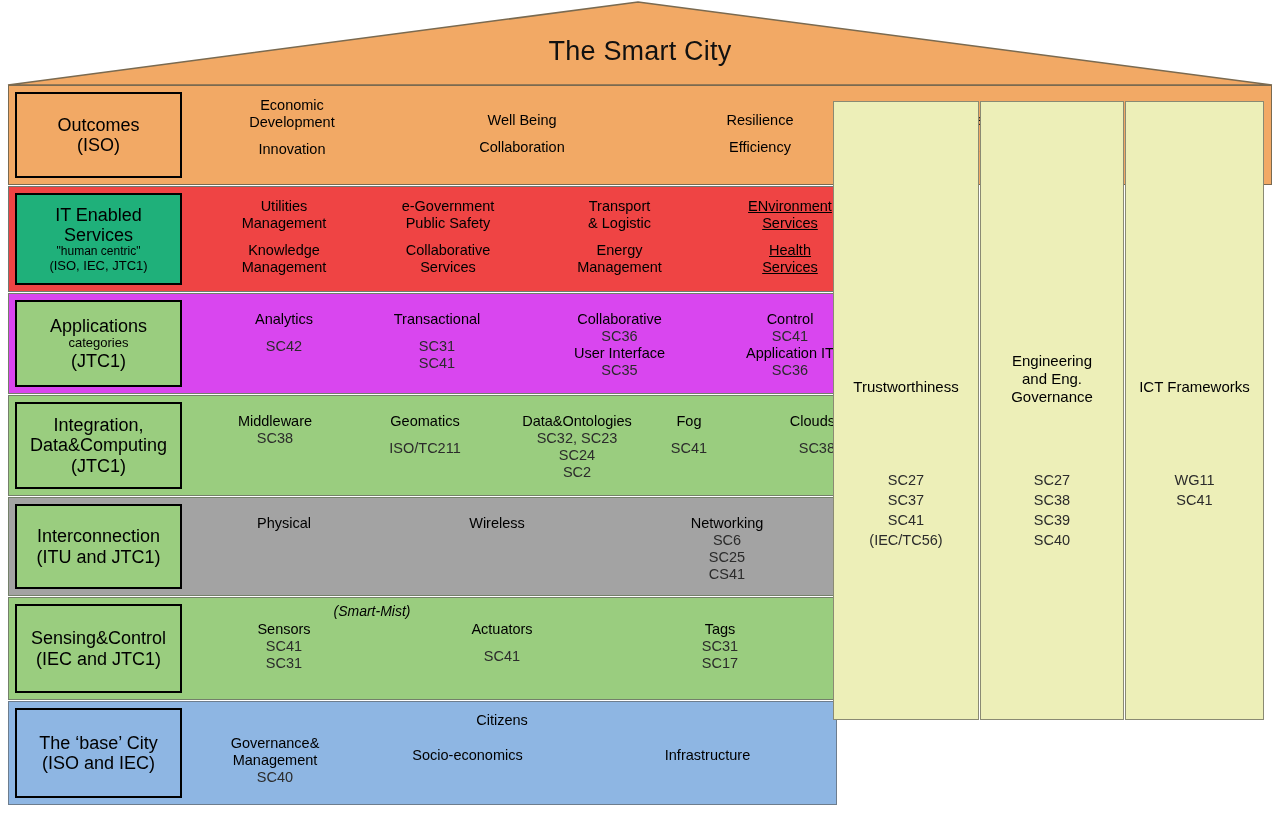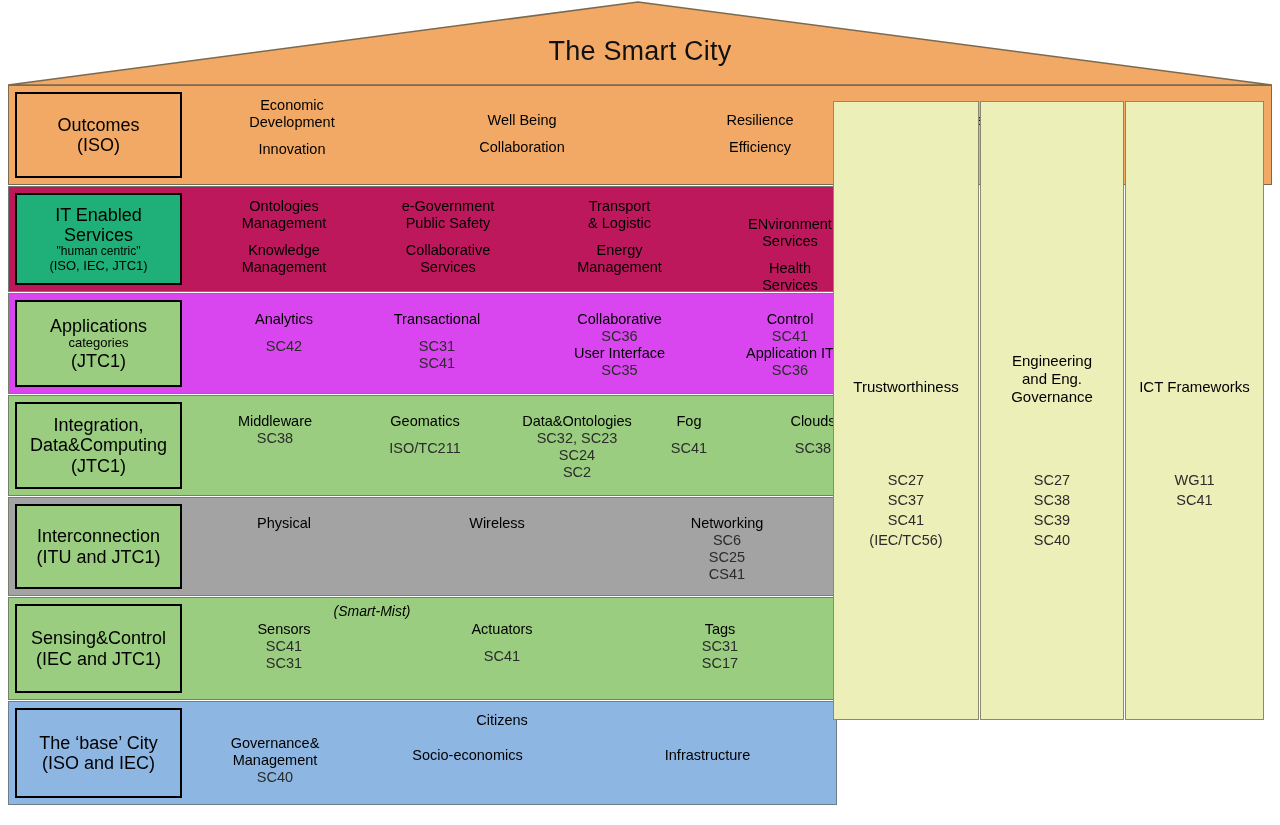--- a/index.html
+++ b/index.html
@@ -24,21 +24,21 @@
 
   
   .stack{position:absolute;left:8px;top:85px;width:1264px;height:737px;}
 
   .row{
     position:absolute;left:0;width:1264px;
     box-sizing:border-box;
     border:1.5px solid #77775f;
   }
   .row.r-outcomes{top:0;height:100px;background:#F2A965;border-color:#7a6a50;}
-  .row.r-services{top:101px;height:106px;background:#be185d;border-color:#6f7a72;}
+  .row.r-services{top:101px;height:106px;background:#ef4444;border-color:#6f7a72;}
   .row.r-apps{top:208px;height:101px;background:#d946ef;border-color:#74806a;}
   .row.r-integration{top:310px;height:101px;background:#9ACD7F;border-color:#74806a;}
   .row.r-interconnect{top:412px;height:99px;background:#a3a3a3;border-color:#74806a;}
   .row.r-sensing{top:512px;height:103px;background:#9ACD7F;border-color:#74806a;}
   .row.r-base{top:616px;height:104px;background:#8EB6E3;border-color:#6d7d8e;}
 
   
   .row.clip{width:829px;}
 
   .label{
@@ -132,41 +132,41 @@
 
     <div class="row r-services clip">
       <div class="label">
         <span class="l1">IT Enabled</span>
         <span class="l2">Services</span>
         <span class="sub-i">"human centric"</span>
         <span class="sub">(ISO, IEC, JTC1)</span>
       </div>
       <div class="content">
         <div class="cell" style="left:12px;top:11px;width:170px;">
-          <span class="t">Ontologies</span>
+          <span class="t">Utilities</span>
           <span class="t">Management</span>
           <span class="sp"></span>
           <span class="t">Knowledge</span>
           <span class="t">Management</span>
         </div>
         <div class="cell" style="left:172px;top:11px;width:178px;">
           <span class="t">e-Government</span>
           <span class="t">Public Safety</span>
           <span class="sp"></span>
           <span class="t">Collaborative</span>
           <span class="t">Services</span>
         </div>
         <div class="cell" style="left:345px;top:11px;width:175px;">
           <span class="t">Transport</span>
           <span class="t">&amp; Logistic</span>
           <span class="sp"></span>
           <span class="t">Energy</span>
           <span class="t">Management</span>
         </div>
-        <div class="cell" style="left:518px;top:29px;width:170px;">
+        <div class="cell" style="left:518px;top:11px;width:170px;text-decoration:underline;">
           <span class="t">ENvironment</span>
           <span class="t">Services</span>
           <span class="sp"></span>
           <span class="t">Health</span>
           <span class="t">Services</span>
         </div>
       </div>
     </div>
 
     <div class="row r-apps clip">
@@ -222,21 +222,21 @@
           <span class="t">Data&amp;Ontologies</span>
           <span class="c">SC32, SC23</span>
           <span class="c">SC24</span>
           <span class="c">SC2</span>
         </div>
         <div class="cell" style="left:462px;top:17px;width:80px;">
           <span class="t">Fog</span>
           <span class="sp"></span>
           <span class="c">SC41</span>
         </div>
-        <div class="cell" style="left:576px;top:17px;width:100px;">
+        <div class="cell" style="left:548px;top:17px;width:100px;text-align:right;">
           <span class="t">Clouds</span>
           <span class="sp"></span>
           <span class="c">SC38</span>
         </div>
       </div>
     </div>
 
     <div class="row r-interconnect clip">
       <div class="label">
         <span class="l1">Interconnection</span>

